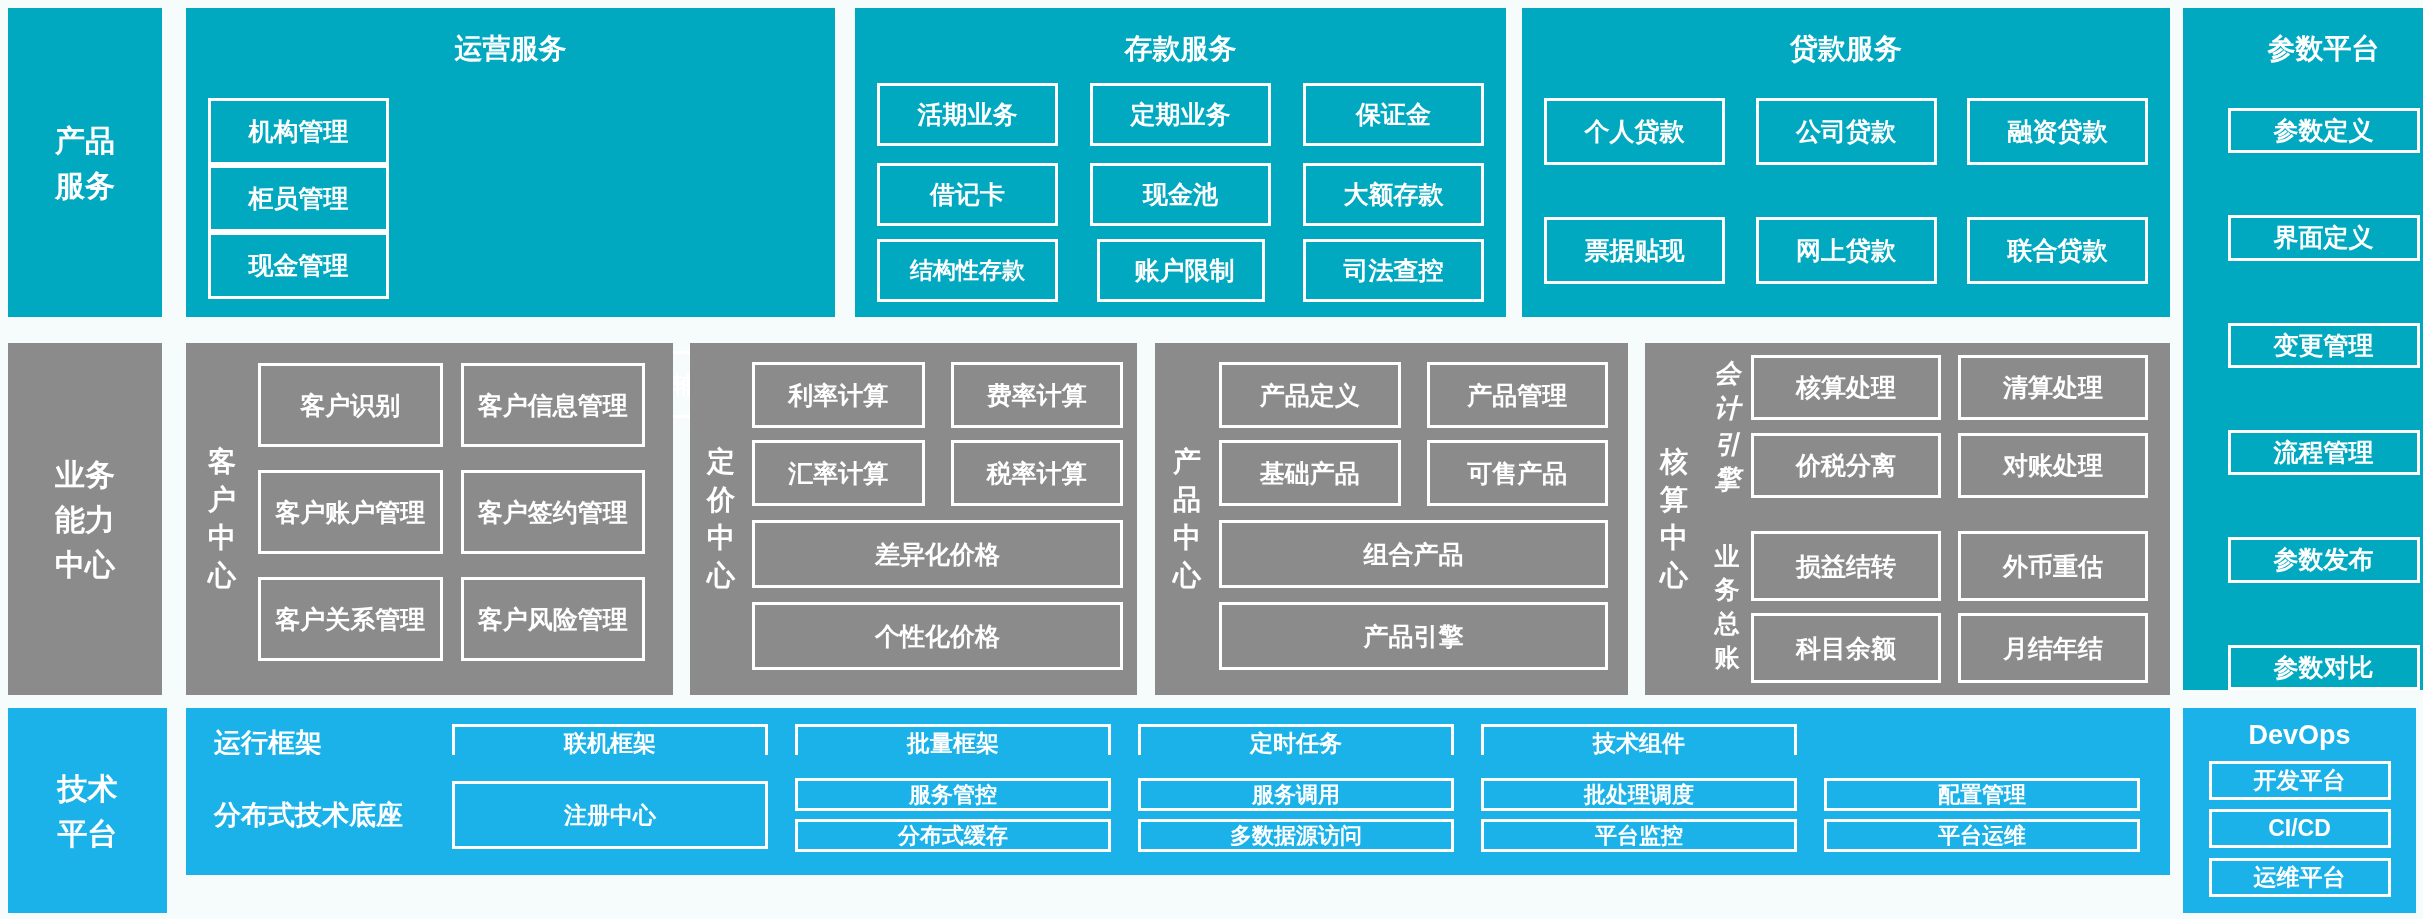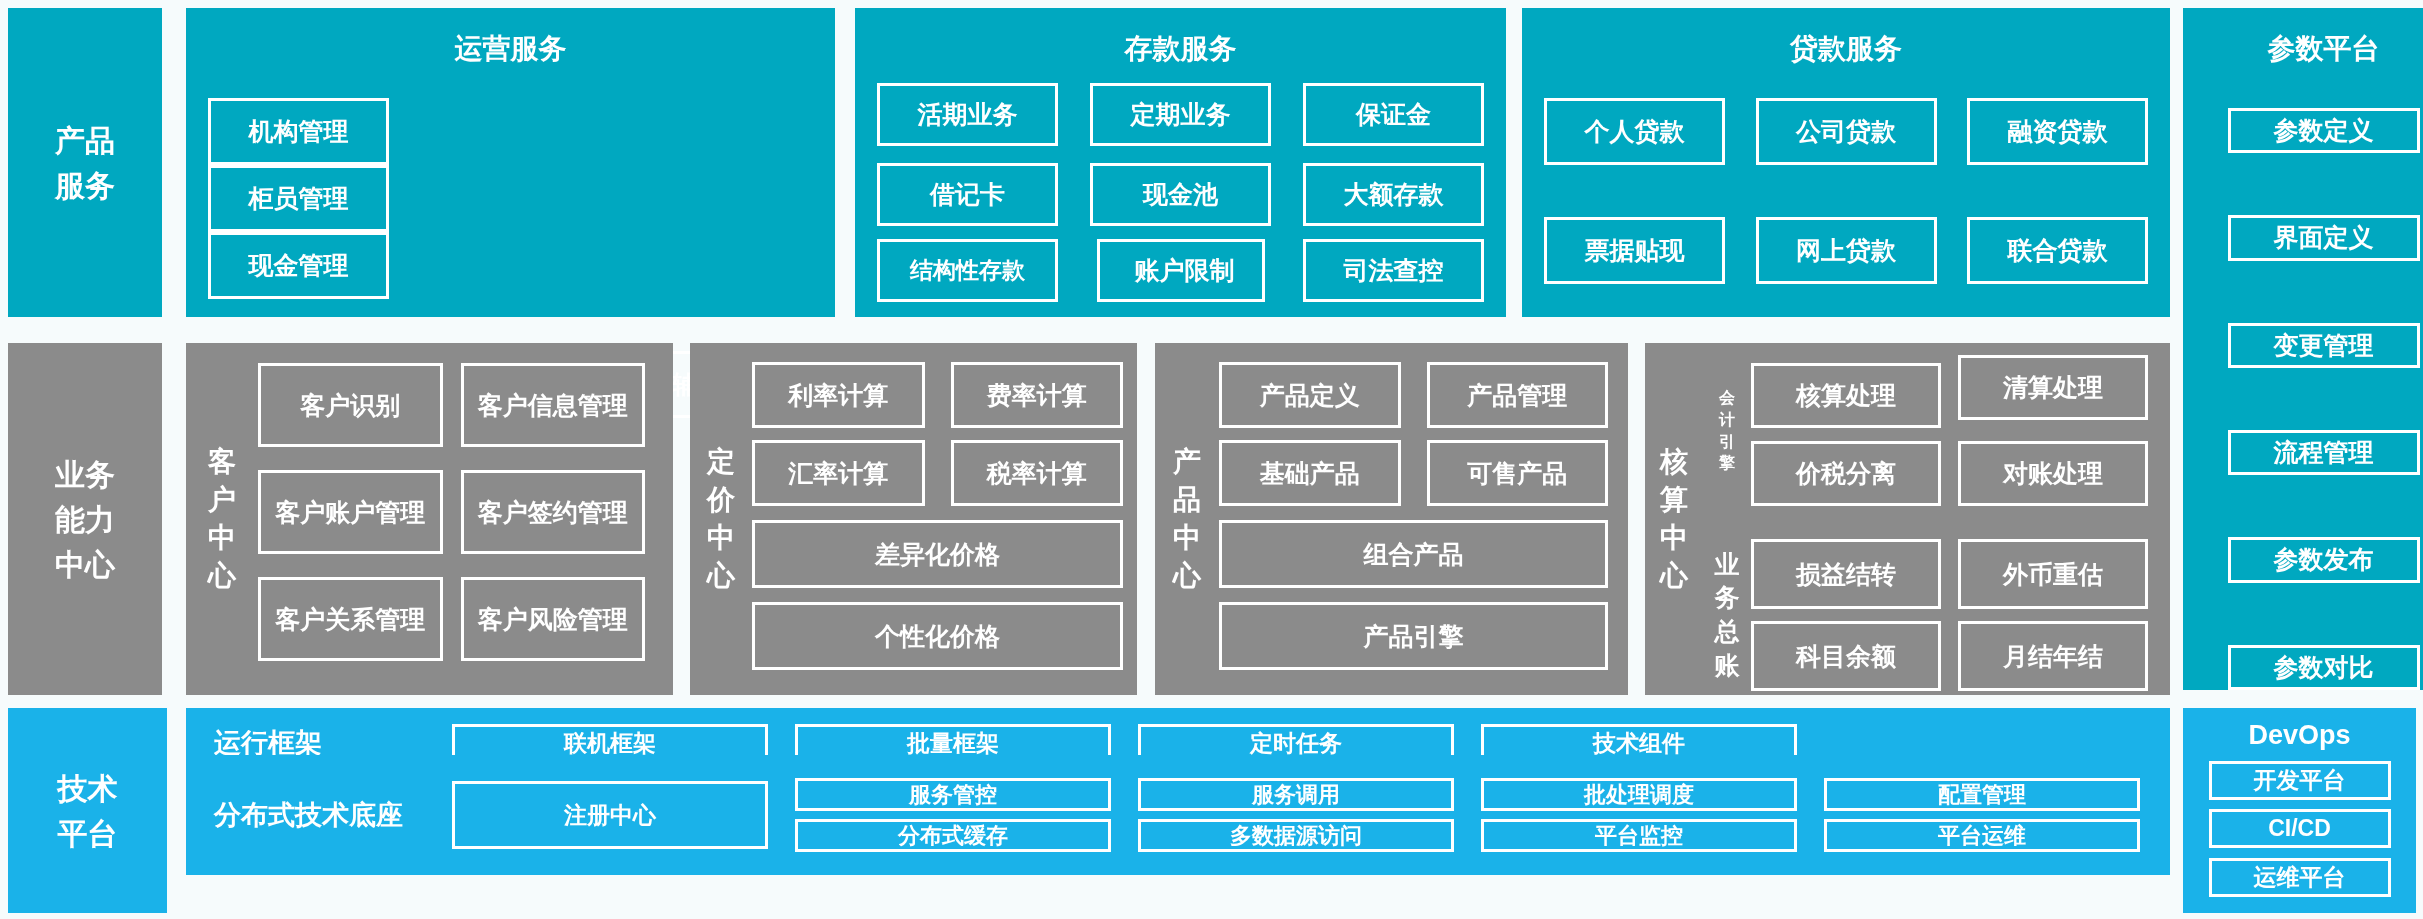--- a/index.html
+++ b/index.html
@@ -147,25 +147,25 @@
       <div class="box" style="height:68px;margin-top:14px;">产品引擎</div>
     </div>
   </div>
 
   <div class="abs gray midsec" style="left:1645px;top:343px;width:525px;height:352px;">
     <div class="vlabel" style="flex:0 0 58px;">
       <span class="wrap1">核算中心</span>
     </div>
     <div style="flex:1;padding:12px 22px 0 0;">
       <div class="midsec">
-        <div class="vlabel" style="flex:0 0 48px;font-size:16px;">
+        <div class="vlabel" style="flex:0 0 48px;font-size:26px;font-style:italic;">
           <span class="wrap1">会计引擎</span>
         </div>
         <div class="grid2" style="flex:1;column-gap:17px;row-gap:13px;">
-          <div class="box" style="height:65px;margin-top:8px;">核算处理</div>
+          <div class="box" style="height:65px;">核算处理</div>
           <div class="box" style="height:65px;">清算处理</div>
           <div class="box" style="height:65px;">价税分离</div>
           <div class="box" style="height:65px;">对账处理</div>
         </div>
       </div>
       <div class="midsec" style="margin-top:33px;">
         <div class="vlabel" style="flex:0 0 48px;font-size:25px;">
           <span class="wrap1">业务总账</span>
         </div>
         <div class="grid2" style="flex:1;column-gap:17px;row-gap:12px;">

